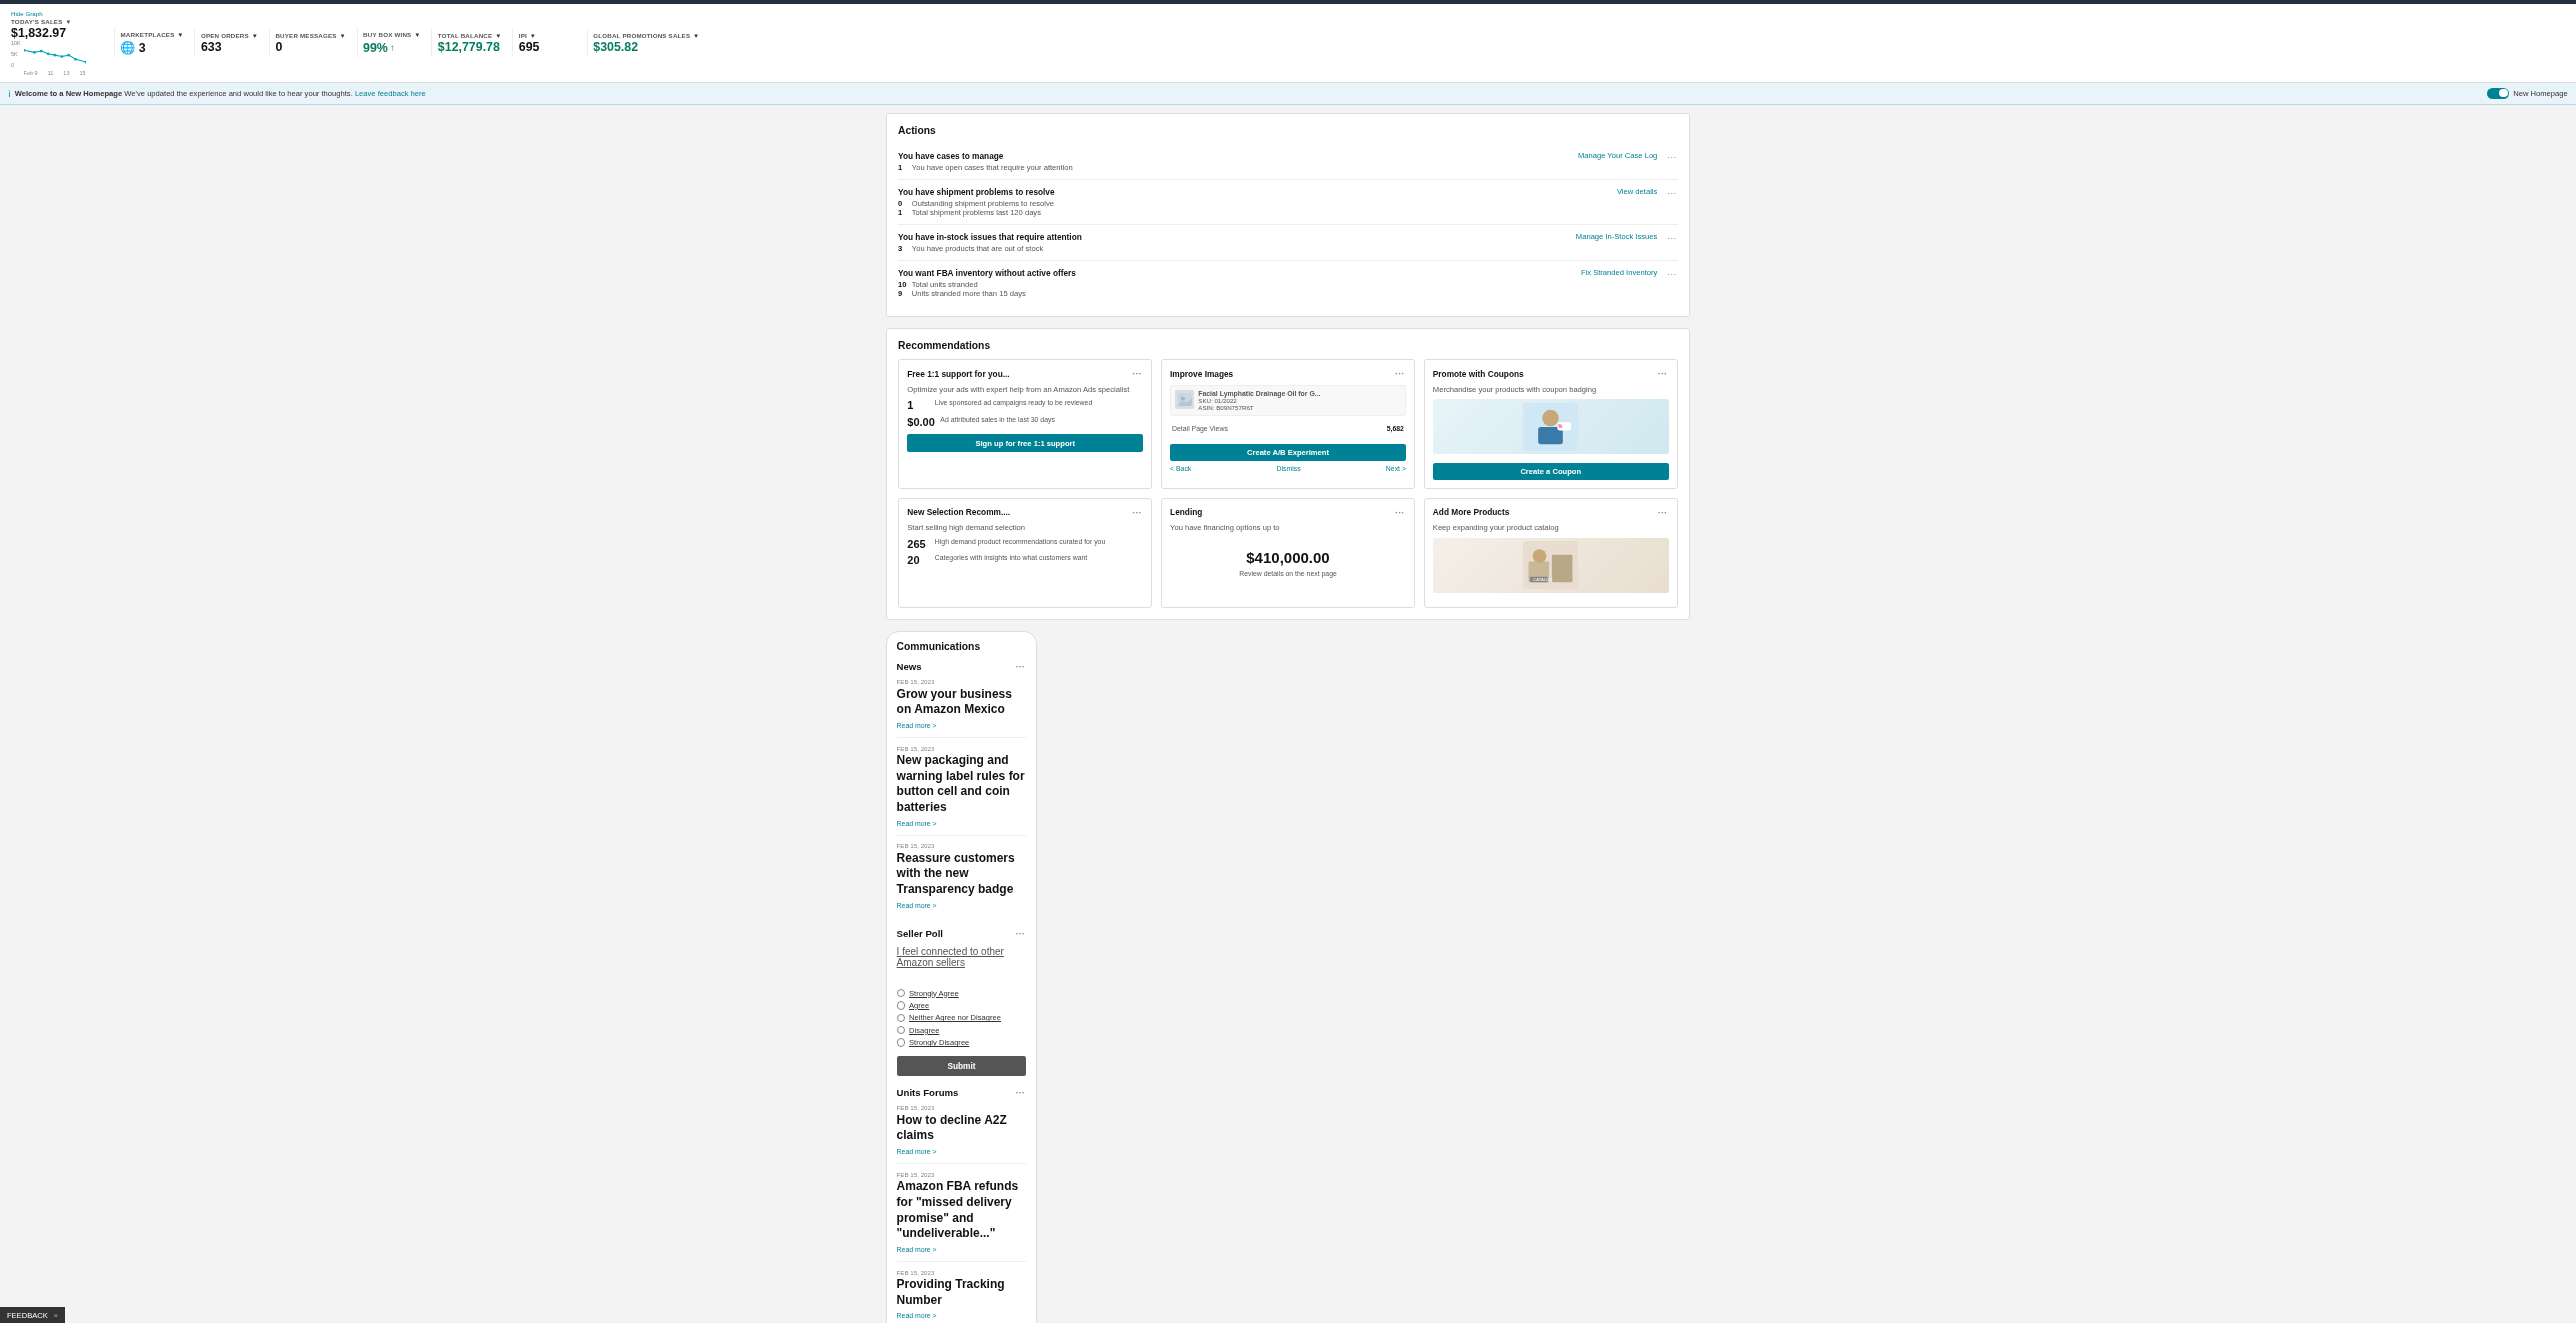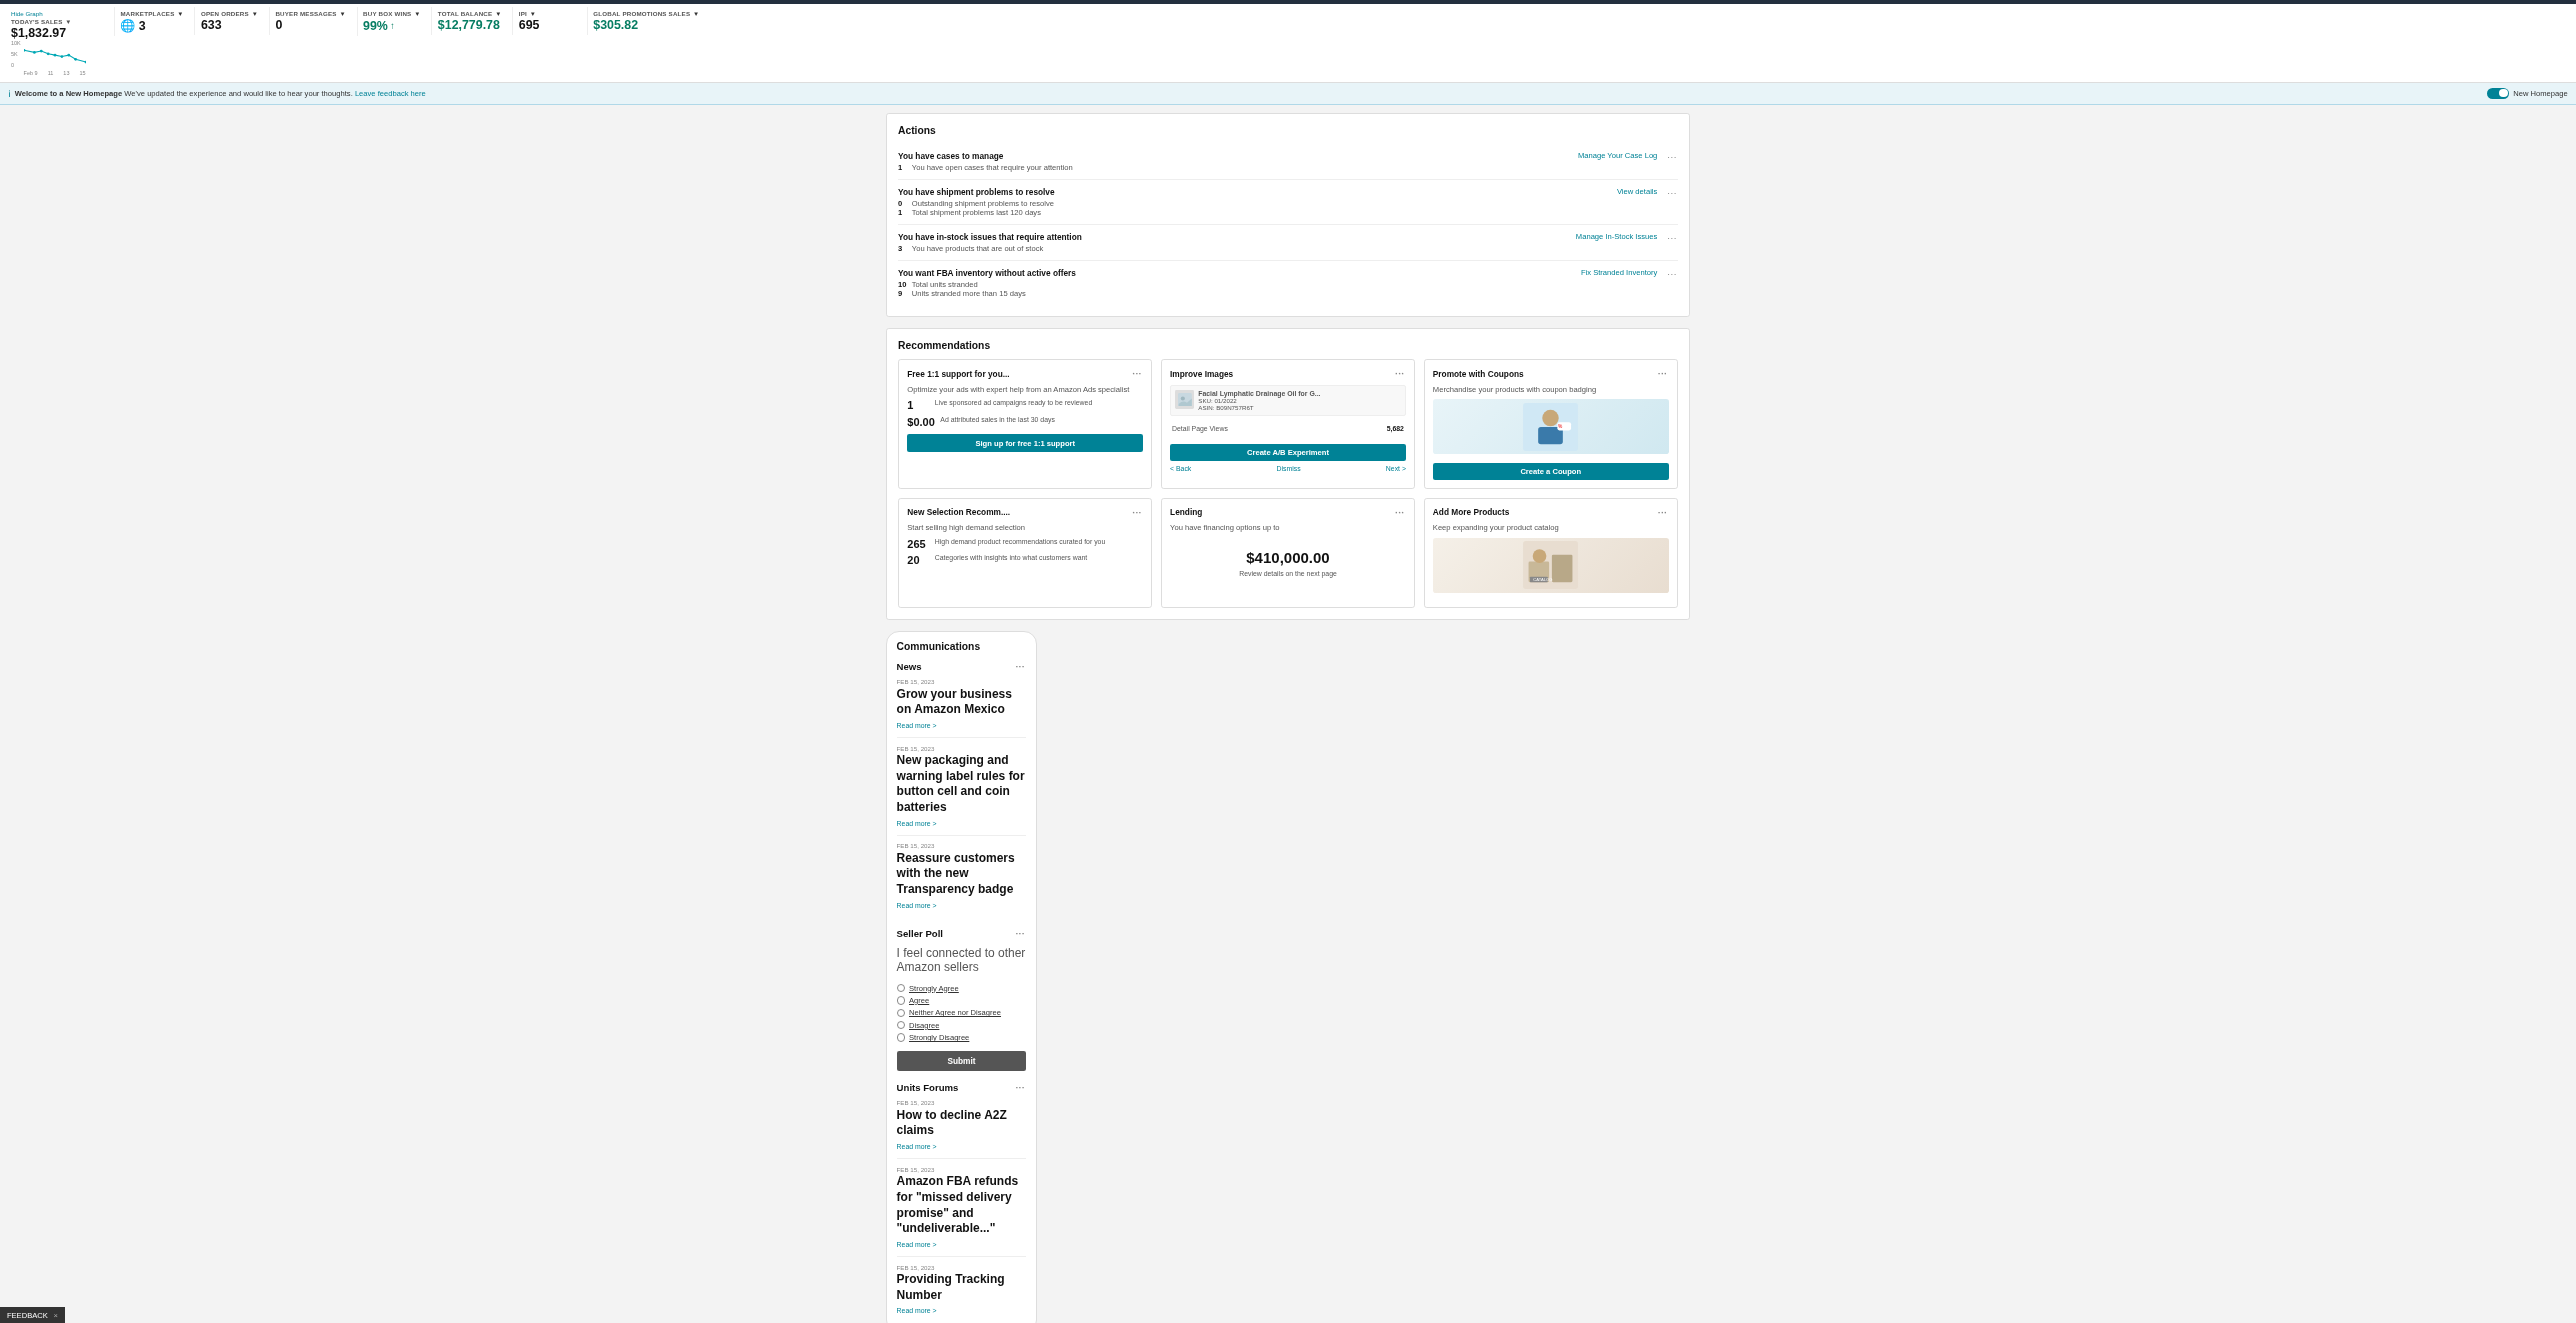--- a/index.html
+++ b/index.html
@@ -3,21 +3,21 @@
   <meta charset="utf-8">
   <style>
     * { box-sizing: border-box; margin: 0; padding: 0; }
     body { font-family: Arial, sans-serif; font-size: 8.3px; background: #f3f3f3; color: #333; }
 
     
     .metrics-bar {
       background: white;
       border-bottom: 0.7px solid #ddd;
       display: flex;
-      align-items: flex-start;
+      align-items: center;
       padding: 2.8px 5.5px;
       gap: 5.5px;
       min-height: 48px;
     }
     .metric-item {
       display: flex;
       flex-direction: column;
       justify-content: flex-start;
       padding: 2.8px 5.5px;
       min-width: 69px;
@@ -384,23 +384,24 @@
       font-size: 6.9px;
       color: #008296;
       cursor: pointer;
     }
 
     
     .poll-section {
       margin-bottom: 11px;
     }
     .poll-question {
-      font-size: 12px;
+      font-size: 10px;
       color: #555;
-      margin-bottom: 10px;
+      margin-bottom: 21px;
+      text-decoration: underline;
     }
     .poll-option {
       display: flex;
       align-items: center;
       gap: 4.1px;
       margin-bottom: 3.4px;
       font-size: 7.6px;
       cursor: pointer;
       text-decoration: underline;
     }

